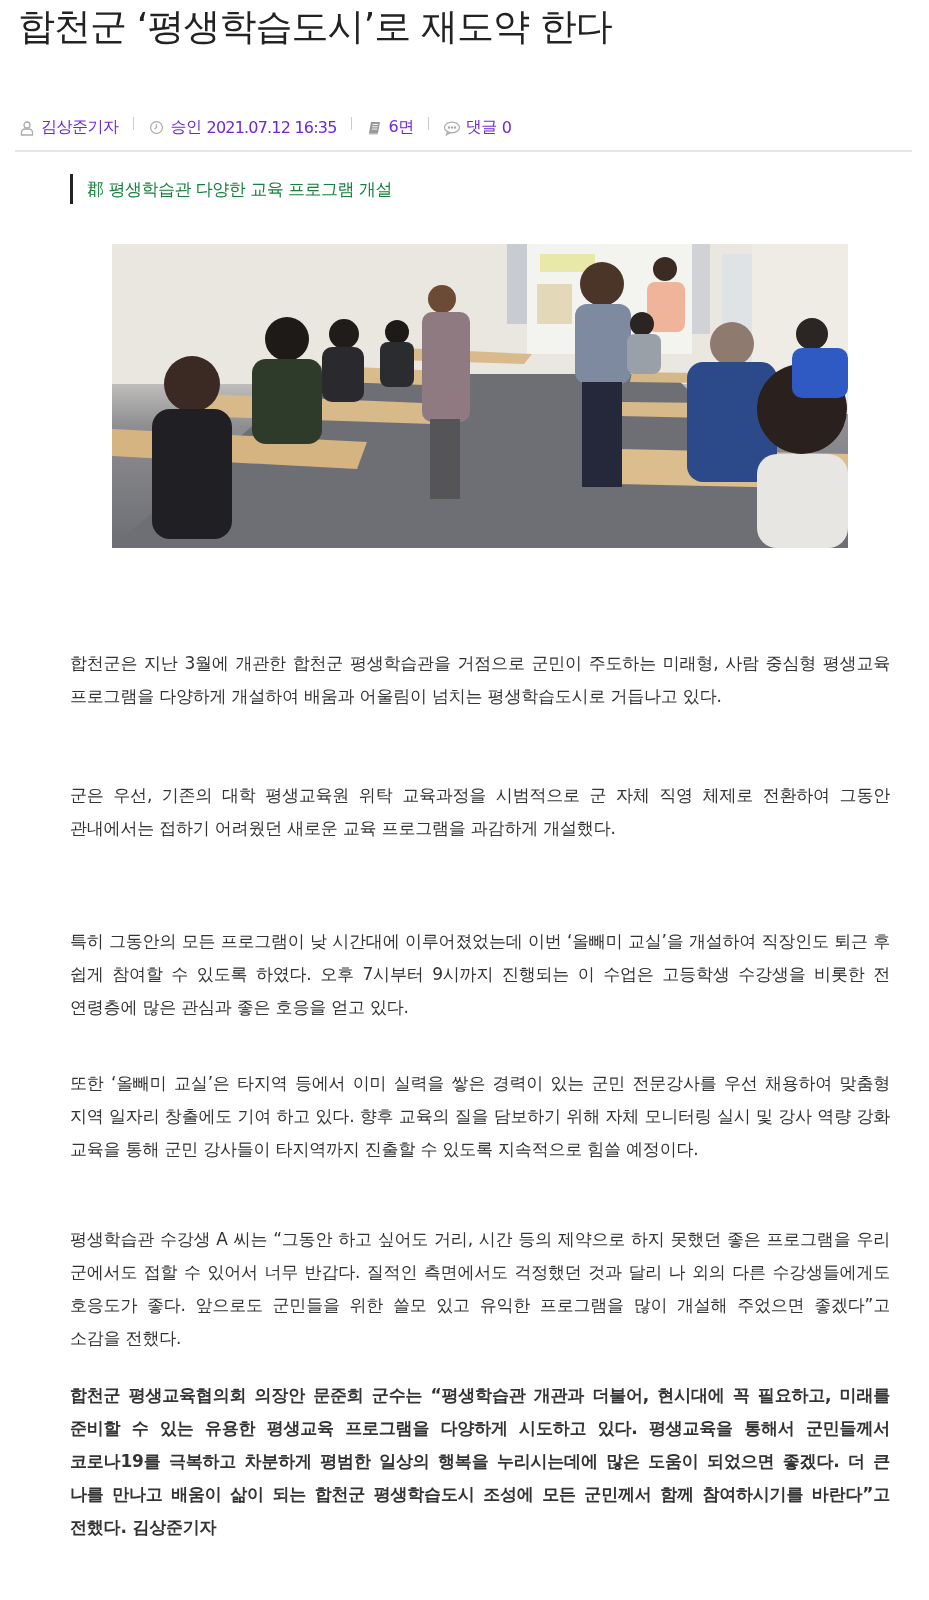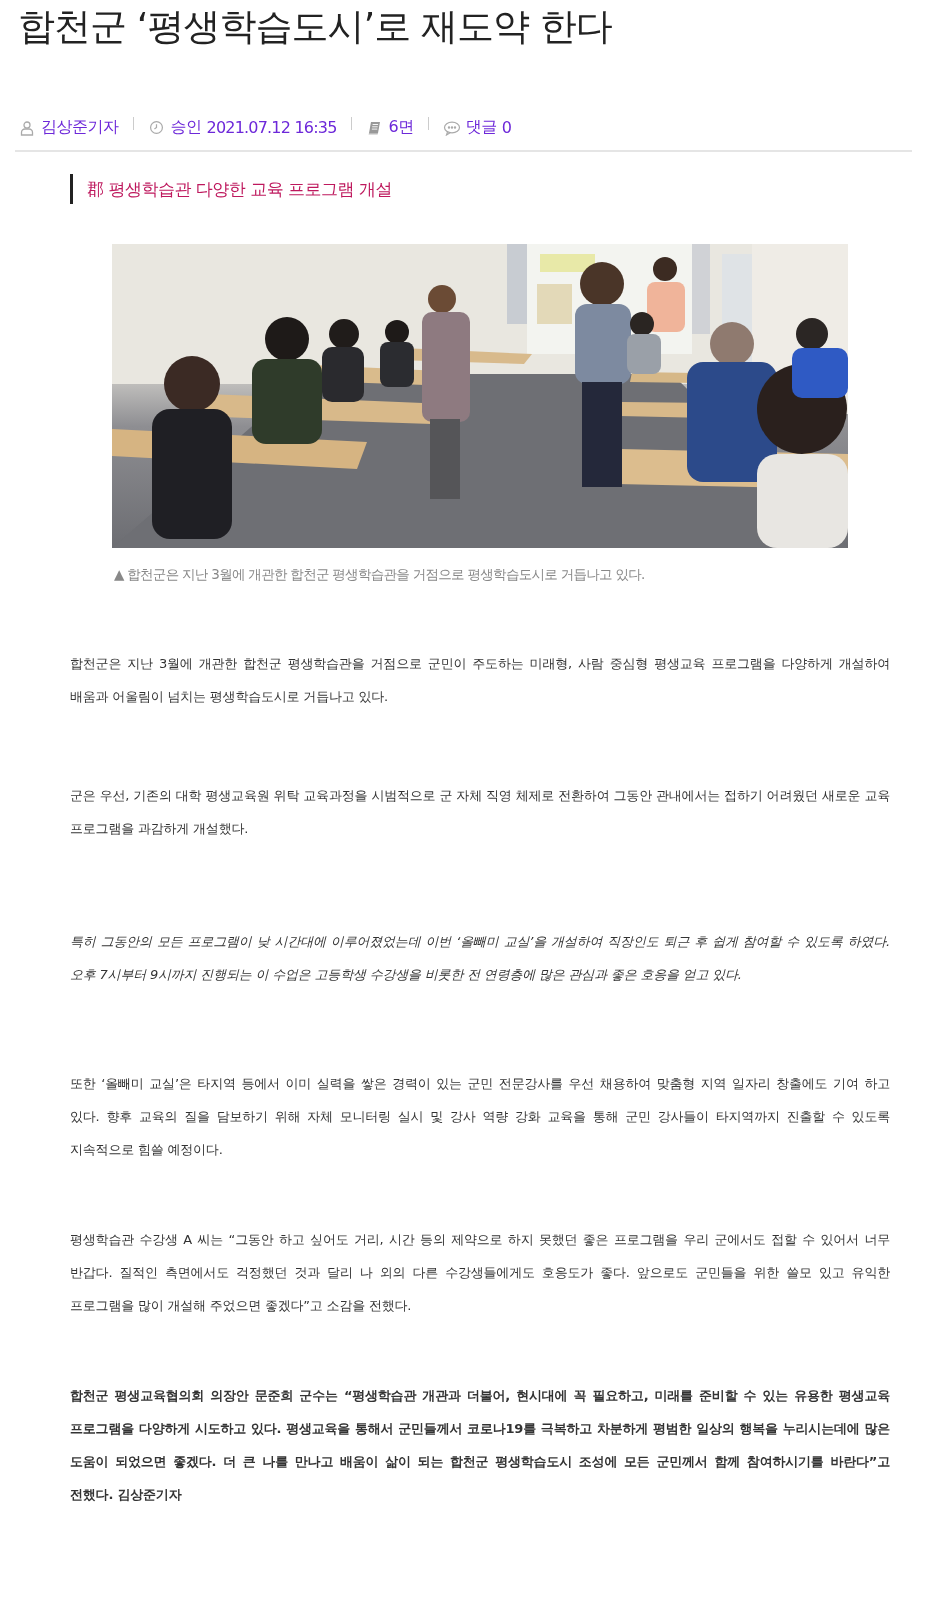--- a/index.html
+++ b/index.html
@@ -21,37 +21,37 @@
     .meta-item .icon { width: 18px; height: 18px; display: inline-flex; align-items: center; justify-content: center; }
     .meta-item .small { font-size: 16px; letter-spacing: -0.8px; }
     .meta-sep { display: inline-block; width: 1px; height: 13px; background: #ccc; margin: 0 14px; }
 
     .header-rule { position: absolute; left: 15px; top: 150px; width: 897px; height: 2px; background: #e5e5e5; }
 
     .subhead {
       position: absolute; left: 70px; top: 174px; height: 30px;
       border-left: 3px solid #222; padding-left: 14px;
       display: flex; align-items: center;
-      font-size: 17px; color: #be185d; letter-spacing: -0.5px; white-space: nowrap;
+      font-size: 17px; color: #15803d; letter-spacing: -0.5px; white-space: nowrap;
     }
 
     .photo-figure { position: absolute; left: 112px; top: 244px; width: 736px; }
     .photo {
       width: 736px; height: 304px; position: relative; overflow: hidden;
       background: linear-gradient(180deg, #ecebe6 0%, #e5e3dc 35%, #8e8e92 60%, #6c6d72 100%);
     }
     .caption {
       position: absolute; left: 2px; top: 322px; width: 736px;
       font-size: 13.5px; color: #888; letter-spacing: -0.7px; white-space: nowrap;
     }
 
     .body { position: absolute; left: 70px; top: 0; width: 820px; }
     .para {
       position: absolute; left: 0; width: 820px;
-      font-size: 13px; line-height: 33px; color: #333;
+      font-size: 17px; line-height: 33px; color: #333;
       letter-spacing: -0.2px; text-align: justify; word-break: keep-all;
     }
   </style>
 </head>
 <body>
 
 <div class="article-header">
   <h1 class="headline">합천군 ‘평생학습도시’로 재도약 한다</h1>
 
   <div class="meta">
@@ -158,23 +158,22 @@
       <circle cx="620" cy="100" r="22" fill="#8f7a6f"></circle>
       <rect x="575" y="118" width="90" height="120" rx="16" fill="#2c4a8a"></rect>
       <circle cx="690" cy="165" r="45" fill="#2a201d"></circle>
       <rect x="645" y="210" width="91" height="94" rx="20" fill="#e8e6e2"></rect>
       <circle cx="530" cy="80" r="12" fill="#2a2522"></circle>
       <rect x="515" y="90" width="34" height="40" rx="8" fill="#9aa0a8"></rect>
       <circle cx="700" cy="90" r="16" fill="#2b2624"></circle>
       <rect x="680" y="104" width="56" height="50" rx="10" fill="#2f5ac4"></rect>
     </svg>
   </div>
-  <figcaption class="caption">▲ 합천군은 지난 3월에 개관한 합천군 평생학습관을 거점으로 평생학습도시로 거듭나고 있다.</figcaption>
 </figure>
 
 <div class="body">
   <p class="para" style="top:647px;">합천군은 지난 3월에 개관한 합천군 평생학습관을 거점으로 군민이 주도하는 미래형, 사람 중심형 평생교육 프로그램을 다양하게 개설하여 배움과 어울림이 넘치는 평생학습도시로 거듭나고 있다.</p>
   <p class="para" style="top:779px;">군은 우선, 기존의 대학 평생교육원 위탁 교육과정을 시범적으로 군 자체 직영 체제로 전환하여 그동안 관내에서는 접하기 어려웠던 새로운 교육 프로그램을 과감하게 개설했다.</p>
-  <p class="para" style="top:925px;font-style:italic;">특히 그동안의 모든 프로그램이 낮 시간대에 이루어졌었는데 이번 ‘올빼미 교실’을 개설하여 직장인도 퇴근 후 쉽게 참여할 수 있도록 하였다. 오후 7시부터 9시까지 진행되는 이 수업은 고등학생 수강생을 비롯한 전 연령층에 많은 관심과 좋은 호응을 얻고 있다.</p>
+  <p class="para" style="top:925px;">특히 그동안의 모든 프로그램이 낮 시간대에 이루어졌었는데 이번 ‘올빼미 교실’을 개설하여 직장인도 퇴근 후 쉽게 참여할 수 있도록 하였다. 오후 7시부터 9시까지 진행되는 이 수업은 고등학생 수강생을 비롯한 전 연령층에 많은 관심과 좋은 호응을 얻고 있다.</p>
   <p class="para" style="top:1067px;">또한 ‘올빼미 교실’은 타지역 등에서 이미 실력을 쌓은 경력이 있는 군민 전문강사를 우선 채용하여 맞춤형 지역 일자리 창출에도 기여 하고 있다. 향후 교육의 질을 담보하기 위해 자체 모니터링 실시 및 강사 역량 강화 교육을 통해 군민 강사들이 타지역까지 진출할 수 있도록 지속적으로 힘쓸 예정이다.</p>
   <p class="para" style="top:1223px;">평생학습관 수강생 A 씨는 “그동안 하고 싶어도 거리, 시간 등의 제약으로 하지 못했던 좋은 프로그램을 우리 군에서도 접할 수 있어서 너무 반갑다. 질적인 측면에서도 걱정했던 것과 달리 나 외의 다른 수강생들에게도 호응도가 좋다. 앞으로도 군민들을 위한 쓸모 있고 유익한 프로그램을 많이 개설해 주었으면 좋겠다”고 소감을 전했다.</p>
   <p class="para" style="top:1379px;font-weight:bold;">합천군 평생교육협의회 의장안 문준희 군수는 “평생학습관 개관과 더불어, 현시대에 꼭 필요하고, 미래를 준비할 수 있는 유용한 평생교육 프로그램을 다양하게 시도하고 있다. 평생교육을 통해서 군민들께서 코로나19를 극복하고 차분하게 평범한 일상의 행복을 누리시는데에 많은 도움이 되었으면 좋겠다. 더 큰 나를 만나고 배움이 삶이 되는 합천군 평생학습도시 조성에 모든 군민께서 함께 참여하시기를 바란다”고 전했다. 김상준기자</p>
 </div>
 
 </body></html>

